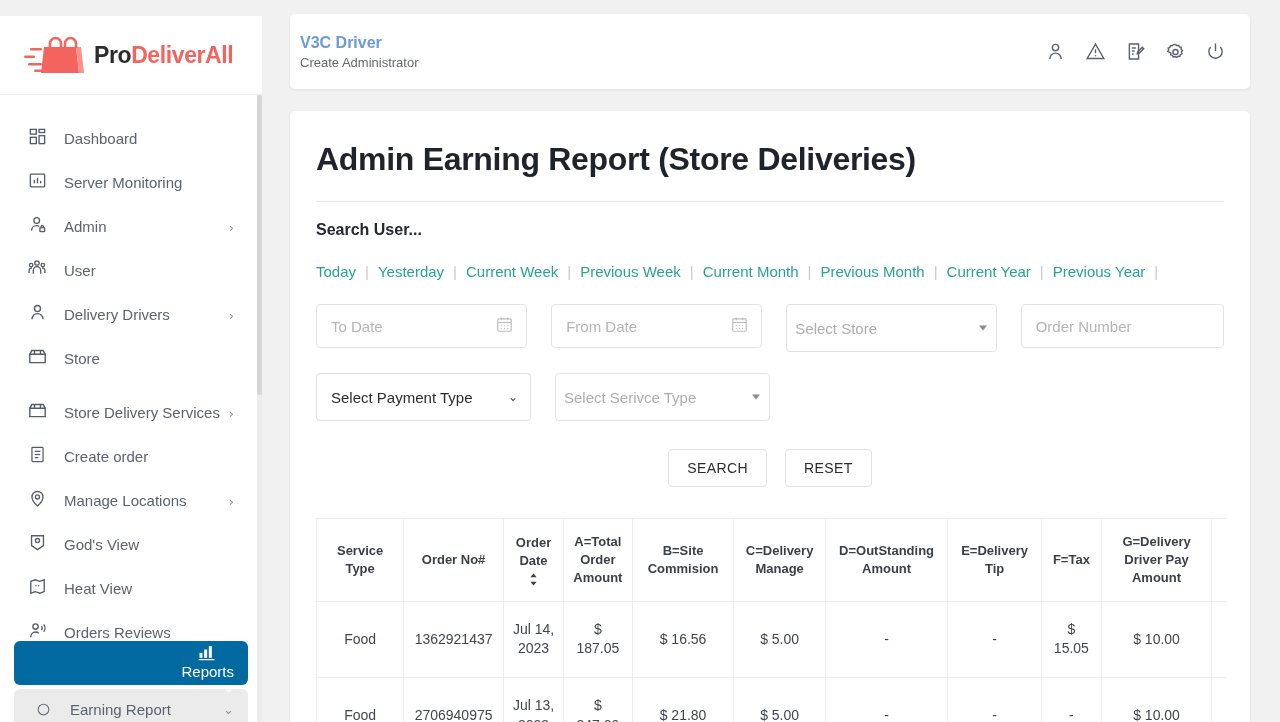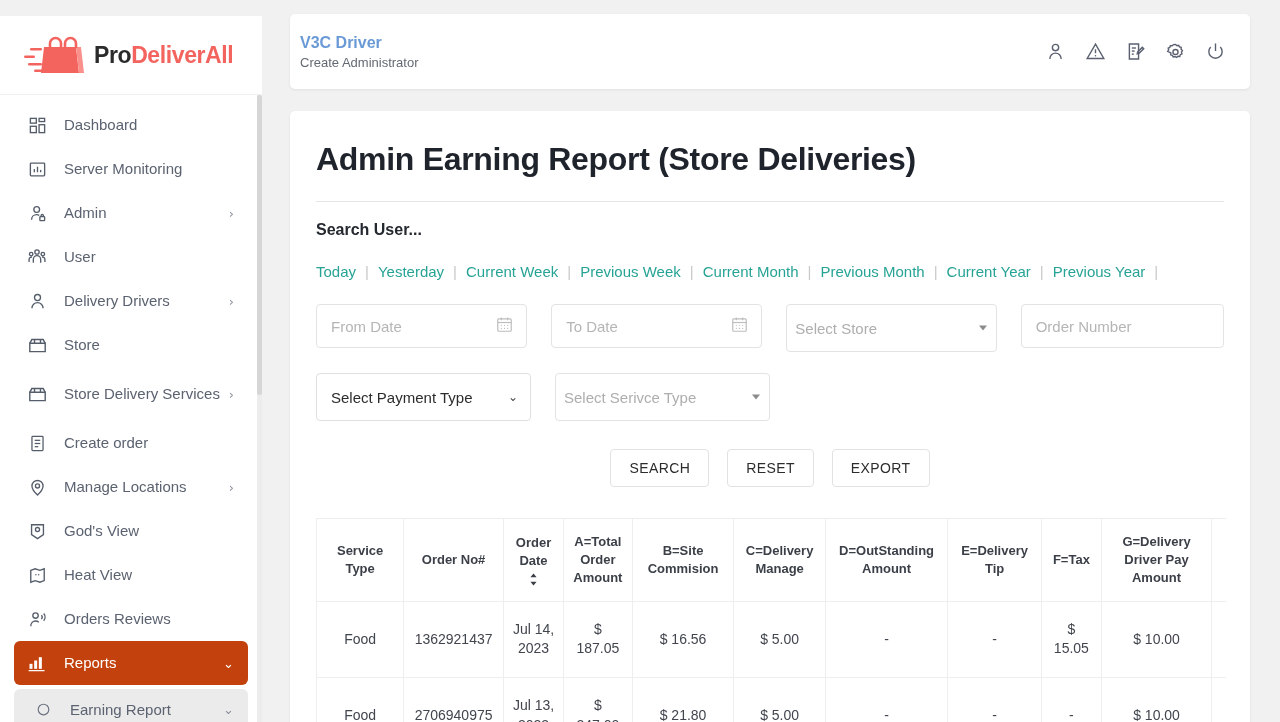--- a/index.html
+++ b/index.html
@@ -29,21 +29,21 @@
   .logo-mark { width: 66px; height: 44px; flex: 0 0 auto; }
   .logo-text {
     font-size: 23px; font-weight: bold; letter-spacing: -0.4px;
     margin-left: 4px;
   }
   .logo-text .t-pro { color: #2b2b2b; }
   .logo-text .t-rest { color: #f4645f; }
 
   .nav { padding-top: 8px; }
   .nav-item {
-    display: flex; align-items: center;
+    display: flex; align-items: flex-end;
     height: 44px;
     margin: 0 14px 0 14px;
     padding: 0 14px 0 12px;
     border-radius: 6px;
     color: #5b6270;
     font-size: 15px;
     cursor: pointer;
     position: relative;
   }
   .nav-item.tall { height: 54px; }
@@ -52,22 +52,23 @@
     margin-right: 16px;
     display: flex; align-items: center; justify-content: center;
     color: #555d6b;
   }
   .nav-item .lbl { flex: 1 1 auto; line-height: 1.15; }
   .nav-item .chev {
     font-size: 13px; color: #8b919c; margin-left: 6px;
     font-family: "DejaVu Sans", sans-serif;
   }
   .nav-item.active {
-    background: #c2410c;
+    background: #0369a1;
     color: #ffffff;
+    flex-direction: column;
   }
   .nav-item.active .ic, .nav-item.active .chev { color: #ffffff; }
   .nav-sub {
     display: flex; align-items: center;
     height: 40px;
     margin: 4px 14px 0 14px;
     padding: 0 14px 0 18px;
     border-radius: 6px;
     background: #ebebeb;
     color: #5b6270;
@@ -521,57 +522,57 @@
       <a>Previous Month</a>
       <span class="sep">|</span>
       <a>Current Year</a>
       <span class="sep">|</span>
       <a>Previous Year</a>
       <span class="sep">|</span>
     </div>
 
     <div class="filters">
       <div class="frow">
+
+        <div class="field w-to">
+          <span>To Date</span>
+          <span class="cal">
+            <svg width="19" height="19" viewBox="0 0 24 24" fill="none" stroke="currentColor" stroke-width="1.5">
+              <rect x="3.5" y="5" width="17" height="15.5" rx="1.2"></rect>
+                <line x1="3.5" y1="9.5" x2="20.5" y2="9.5"></line>
+              <line x1="8" y1="3" x2="8" y2="6.5"></line>
+                <line x1="16" y1="3" x2="16" y2="6.5"></line>
+              <circle cx="8" cy="13" r="0.8" fill="currentColor" stroke="none"></circle>
+                <circle cx="12" cy="13" r="0.8" fill="currentColor" stroke="none"></circle>
+                <circle cx="16" cy="13" r="0.8" fill="currentColor" stroke="none"></circle>
+              <circle cx="8" cy="17" r="0.8" fill="currentColor" stroke="none"></circle>
+                <circle cx="12" cy="17" r="0.8" fill="currentColor" stroke="none"></circle>
+                <circle cx="16" cy="17" r="0.8" fill="currentColor" stroke="none"></circle>
+            </svg>
+          </span>
+        </div>
 
         <div class="field w-from">
           <span>From Date</span>
           <span class="cal">
             <svg width="19" height="19" viewBox="0 0 24 24" fill="none" stroke="currentColor" stroke-width="1.5">
               <rect x="3.5" y="5" width="17" height="15.5" rx="1.2"></rect>
                 <line x1="3.5" y1="9.5" x2="20.5" y2="9.5"></line>
               <line x1="8" y1="3" x2="8" y2="6.5"></line>
                 <line x1="16" y1="3" x2="16" y2="6.5"></line>
               <circle cx="8" cy="13" r="0.8" fill="currentColor" stroke="none"></circle>
                 <circle cx="12" cy="13" r="0.8" fill="currentColor" stroke="none"></circle>
                 <circle cx="16" cy="13" r="0.8" fill="currentColor" stroke="none"></circle>
               <circle cx="8" cy="17" r="0.8" fill="currentColor" stroke="none"></circle>
                 <circle cx="12" cy="17" r="0.8" fill="currentColor" stroke="none"></circle>
                 <circle cx="16" cy="17" r="0.8" fill="currentColor" stroke="none"></circle>
             </svg>
           </span>
         </div>
 
-        <div class="field w-to">
-          <span>To Date</span>
-          <span class="cal">
-            <svg width="19" height="19" viewBox="0 0 24 24" fill="none" stroke="currentColor" stroke-width="1.5">
-              <rect x="3.5" y="5" width="17" height="15.5" rx="1.2"></rect>
-                <line x1="3.5" y1="9.5" x2="20.5" y2="9.5"></line>
-              <line x1="8" y1="3" x2="8" y2="6.5"></line>
-                <line x1="16" y1="3" x2="16" y2="6.5"></line>
-              <circle cx="8" cy="13" r="0.8" fill="currentColor" stroke="none"></circle>
-                <circle cx="12" cy="13" r="0.8" fill="currentColor" stroke="none"></circle>
-                <circle cx="16" cy="13" r="0.8" fill="currentColor" stroke="none"></circle>
-              <circle cx="8" cy="17" r="0.8" fill="currentColor" stroke="none"></circle>
-                <circle cx="12" cy="17" r="0.8" fill="currentColor" stroke="none"></circle>
-                <circle cx="16" cy="17" r="0.8" fill="currentColor" stroke="none"></circle>
-            </svg>
-          </span>
-        </div>
-
         <div class="sel2">
           <span>Select Store</span>
           <span class="car"></span>
         </div>
 
         <div class="field w-order">
           <span>Order Number</span>
         </div>
       </div>
 
@@ -586,21 +587,20 @@
         <div class="sel2">
           <span>Select Serivce Type</span>
           <span class="car"></span>
         </div>
       </div>
     </div>
 
     <div class="btnrow">
       <button class="btn">SEARCH</button>
       <button class="btn">RESET</button>
-      <button class="btn">EXPORT</button>
     </div>
 
     <div class="tablewrap">
       <table class="rpt">
         <colgroup>
           <col style="width:84px">
             <col style="width:96px">
             <col style="width:58px">
             <col style="width:66px">
           <col style="width:98px">

